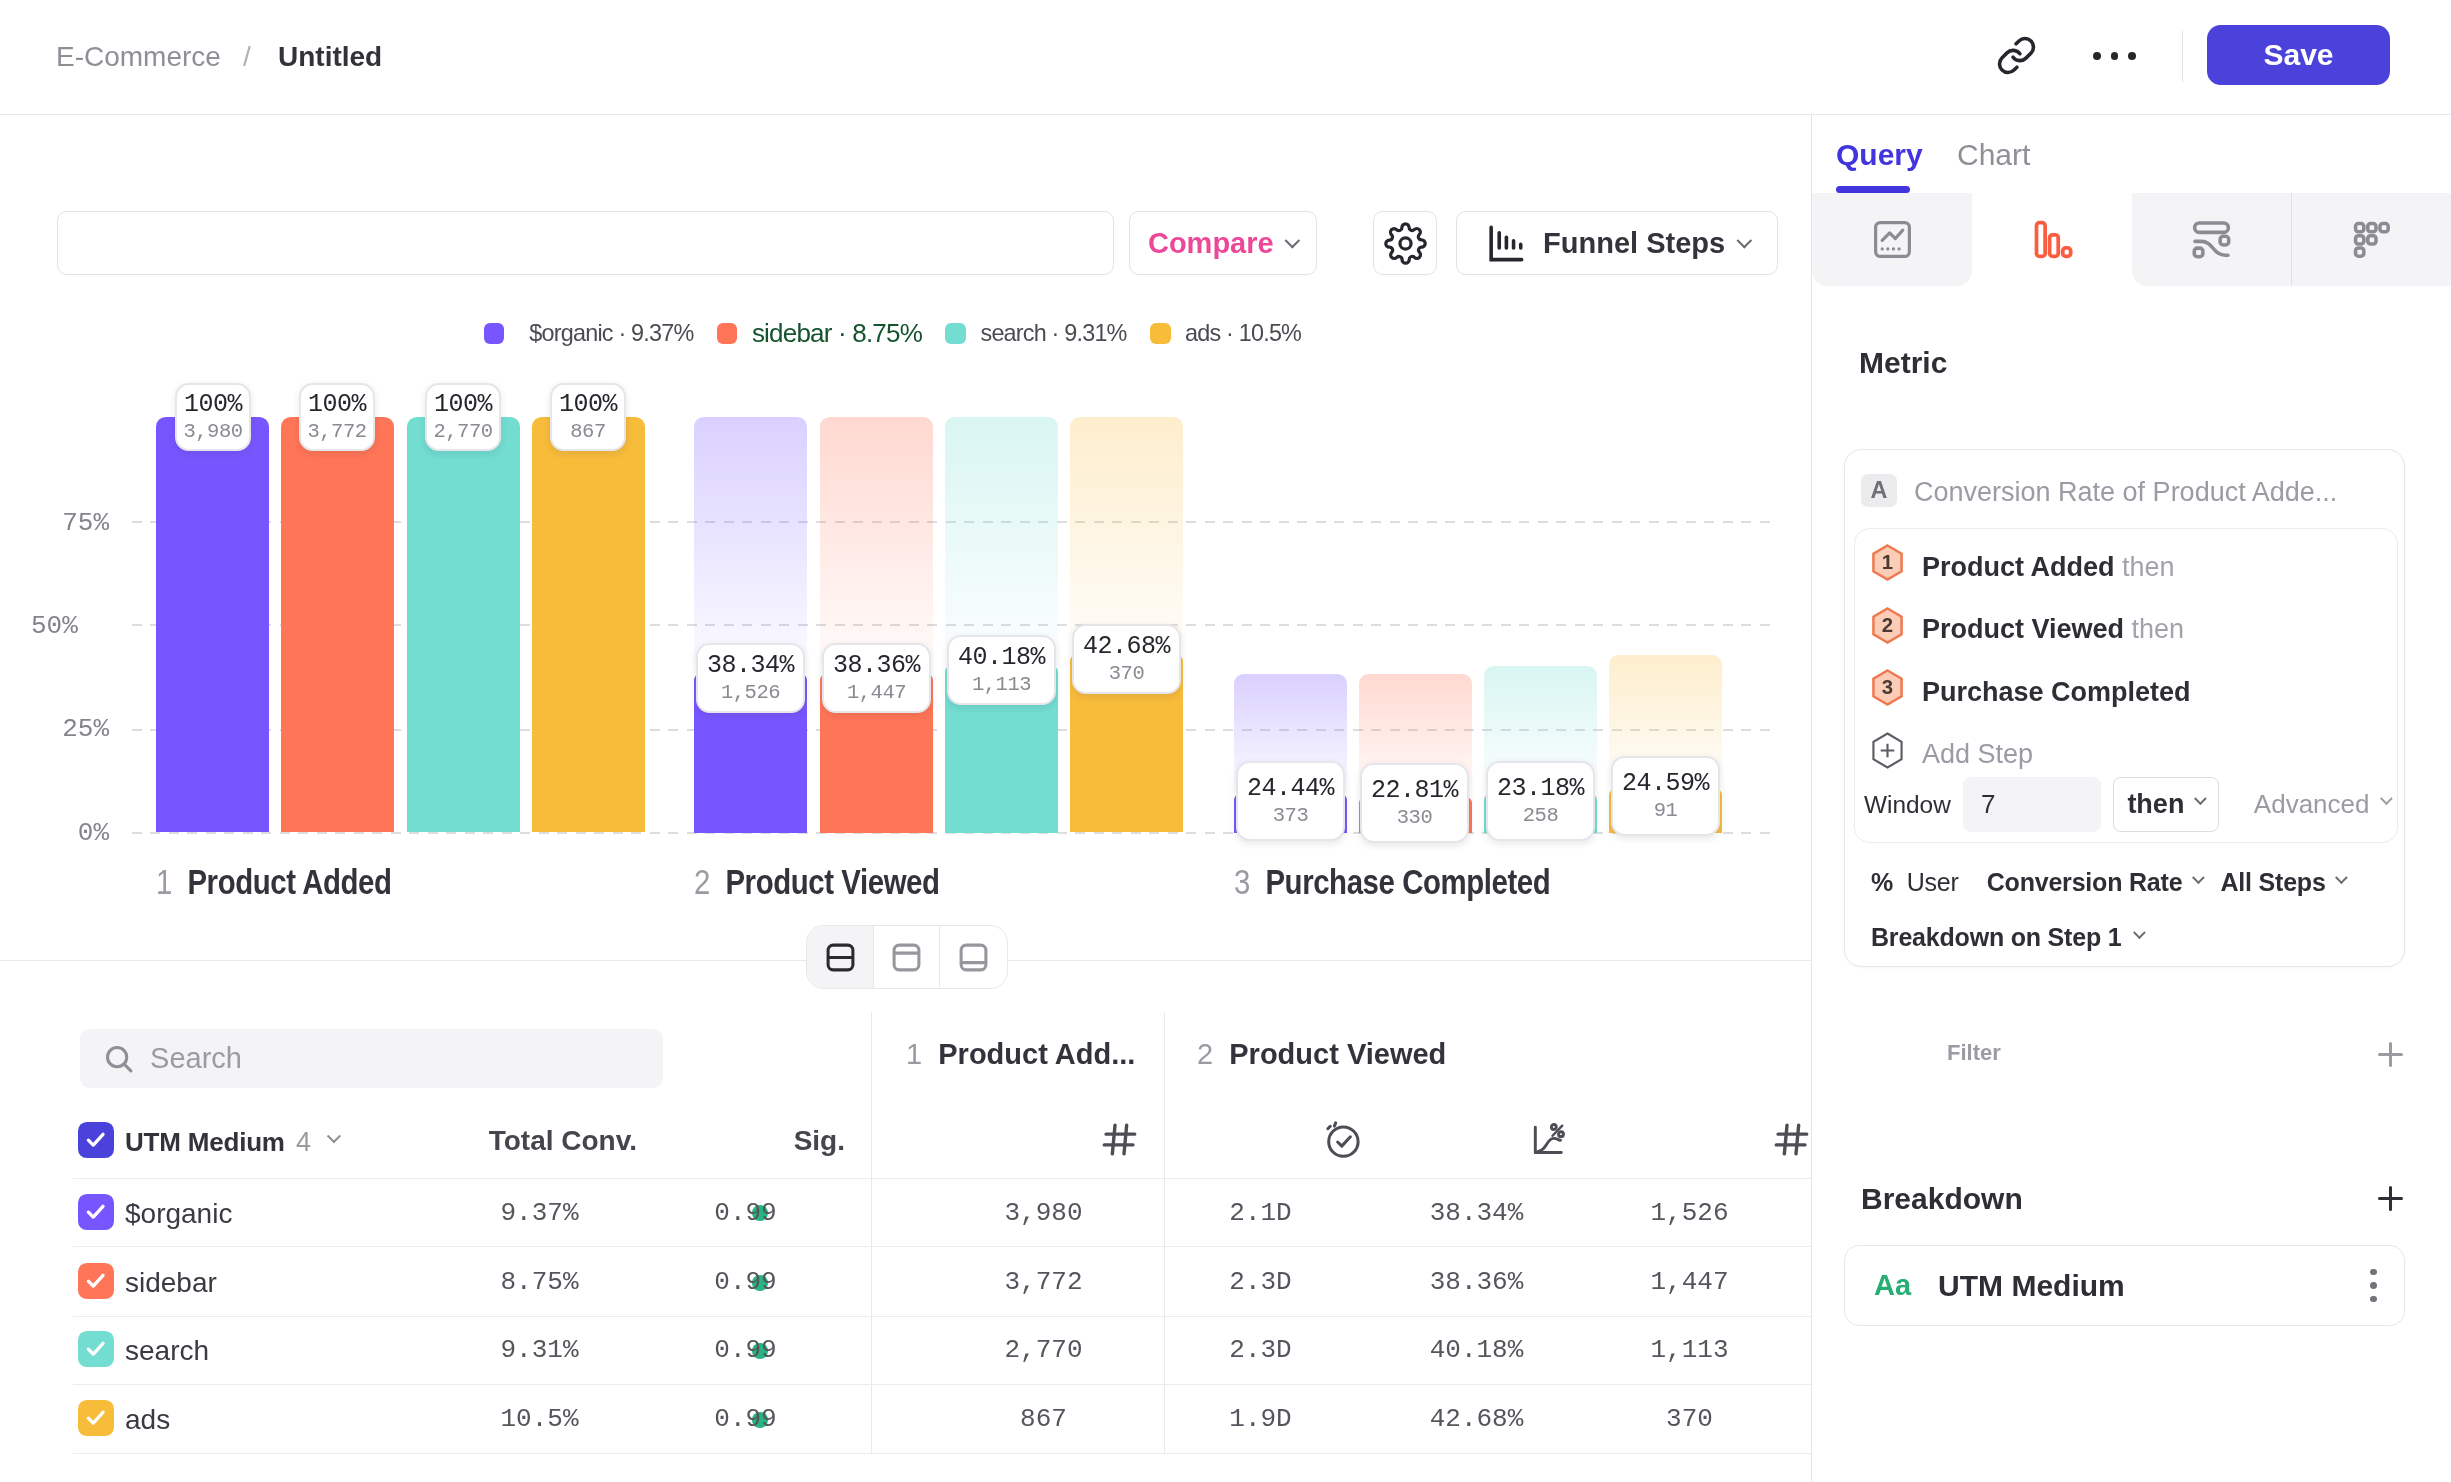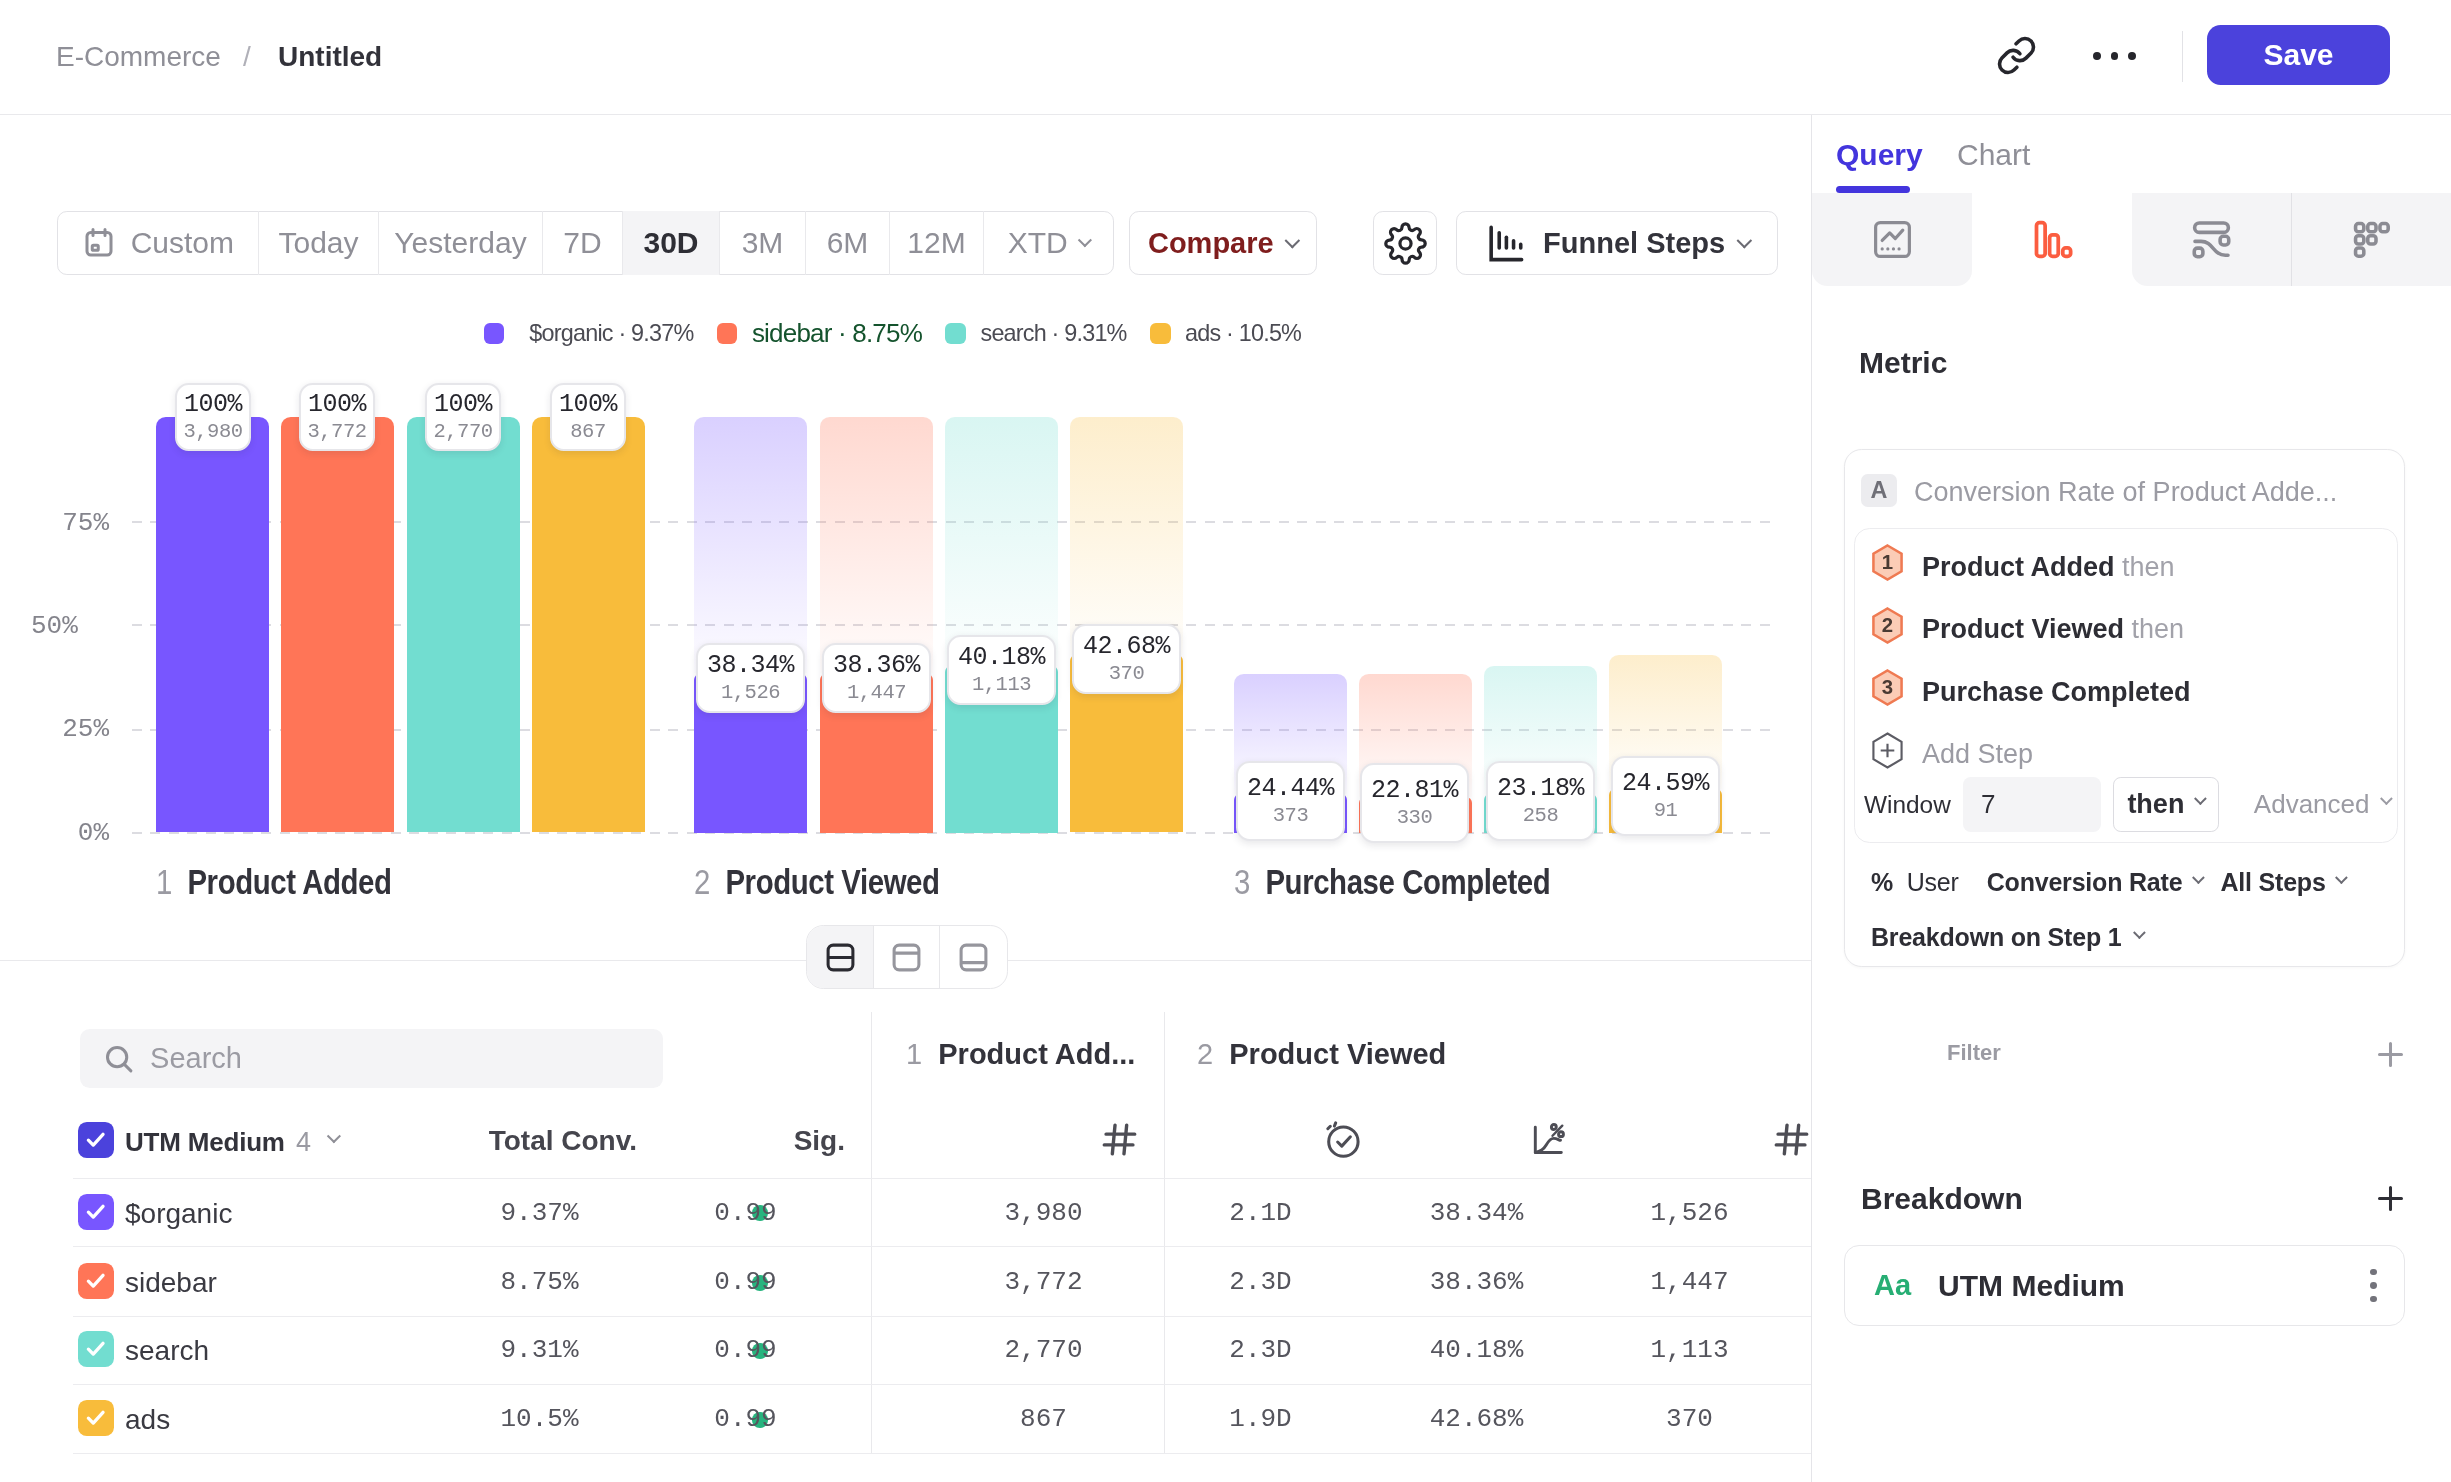--- a/index.html
+++ b/index.html
@@ -40,40 +40,22 @@
 
 <div class="abs" style="left:2093px;top:52px;display:flex;gap:9.8px">
   <div style="width:7.8px;height:7.8px;border-radius:50%;background:#26262c"></div>
   <div style="width:7.8px;height:7.8px;border-radius:50%;background:#26262c"></div>
   <div style="width:7.8px;height:7.8px;border-radius:50%;background:#26262c"></div>
 </div>
 <div class="vline" style="left:2182px;top:31px;height:51px;background:#e2e2e6"></div>
 <div class="abs" style="left:2207px;top:25px;width:183px;height:60px;background:#4b42dc;border-radius:13.7px;display:flex;align-items:center;justify-content:center;color:#fff;font-size:30px;font-weight:700">Save</div>
 
 <div class="btn" style="left:57px;width:1057px"></div>
-<div class="abs" style="left:57px;top:211px;width:1057px;height:64px;display:flex;align-items:stretch;font-size:30px;color:#8f8f97">
-  <div style="width:202px;display:flex;align-items:center;justify-content:center;border-right:1px solid #e9e9ec">
-    <svg width="36" height="36" viewBox="0 0 24 24" fill="none" stroke="#8f8f97" stroke-width="2" stroke-linecap="round">
-          <rect x="4" y="5" width="16" height="15" rx="2.5"></rect>
-          <path d="M8 3v4M16 3v4"></path>
-          <rect x="7.5" y="13.5" width="4" height="3.4" rx="0.8"></rect>
-        </svg>
-    <span style="margin-left:13.7px">Custom</span>
-  </div>
-  <div style="width:120px;display:flex;align-items:center;justify-content:center;border-right:1px solid #e9e9ec">Today</div>
-  <div style="width:164px;display:flex;align-items:center;justify-content:center;border-right:1px solid #e9e9ec">Yesterday</div>
-  <div style="width:80px;display:flex;align-items:center;justify-content:center;border-right:1px solid #e9e9ec">7D</div>
-  <div style="width:97px;display:flex;align-items:center;justify-content:center;border-right:1px solid #e9e9ec;background:#f4f4f6;color:#2e2e35;font-weight:700">30D</div>
-  <div style="width:86px;display:flex;align-items:center;justify-content:center;border-right:1px solid #e9e9ec">3M</div>
-  <div style="width:84px;display:flex;align-items:center;justify-content:center;border-right:1px solid #e9e9ec">6M</div>
-  <div style="width:94px;display:flex;align-items:center;justify-content:center;border-right:1px solid #e9e9ec">12M</div>
-  <div style="flex:1;display:flex;align-items:center;justify-content:center">XTD<span class="chev" style="margin-left:12.7px;width:9.8px;height:9.8px;border-width:2.4px;border-color:#8f8f97"></span></div>
-</div>
 <div class="btn" style="left:1129px;width:188px">
-      <span style="font-size:29px;font-weight:700;color:#7f1d1d">Compare</span>
+      <span style="font-size:29px;font-weight:700;color:#ec4899">Compare</span>
       <span class="chev" style="margin-left:13.7px;width:10.7px;height:10.7px;border-width:2.4px"></span>
     </div>
 <div class="btn" style="left:1373px;width:64px">
 <svg width="43" height="43" viewBox="0 0 24 24" fill="none" stroke="#26262c" stroke-width="1.8" stroke-linecap="round" stroke-linejoin="round">
         <circle cx="12" cy="12" r="3.1"></circle>
         <path d="M19.4 15a1.65 1.65 0 0 0 .33 1.82l.06.06a2 2 0 1 1-2.83 2.83l-.06-.06a1.65 1.65 0 0 0-1.82-.33 1.65 1.65 0 0 0-1 1.51V21a2 2 0 1 1-4 0v-.09A1.65 1.65 0 0 0 9 19.4a1.65 1.65 0 0 0-1.82.33l-.06.06a2 2 0 1 1-2.83-2.83l.06-.06a1.65 1.65 0 0 0 .33-1.82 1.65 1.65 0 0 0-1.51-1H3a2 2 0 1 1 0-4h.09A1.65 1.65 0 0 0 4.6 9a1.65 1.65 0 0 0-.33-1.82l-.06-.06a2 2 0 1 1 2.83-2.83l.06.06a1.65 1.65 0 0 0 1.82.33H9a1.65 1.65 0 0 0 1-1.51V3a2 2 0 1 1 4 0v.09a1.65 1.65 0 0 0 1 1.51 1.65 1.65 0 0 0 1.82-.33l.06-.06a2 2 0 1 1 2.83 2.83l-.06.06a1.65 1.65 0 0 0-.33 1.82V9a1.65 1.65 0 0 0 1.51 1H21a2 2 0 1 1 0 4h-.09a1.65 1.65 0 0 0-1.51 1z"></path>
       </svg>
 </div>
 <div class="btn" style="left:1456px;width:322px">
 <svg width="43" height="43" viewBox="0 0 24 24" fill="none" stroke="#26262c" stroke-width="2" stroke-linecap="round">

